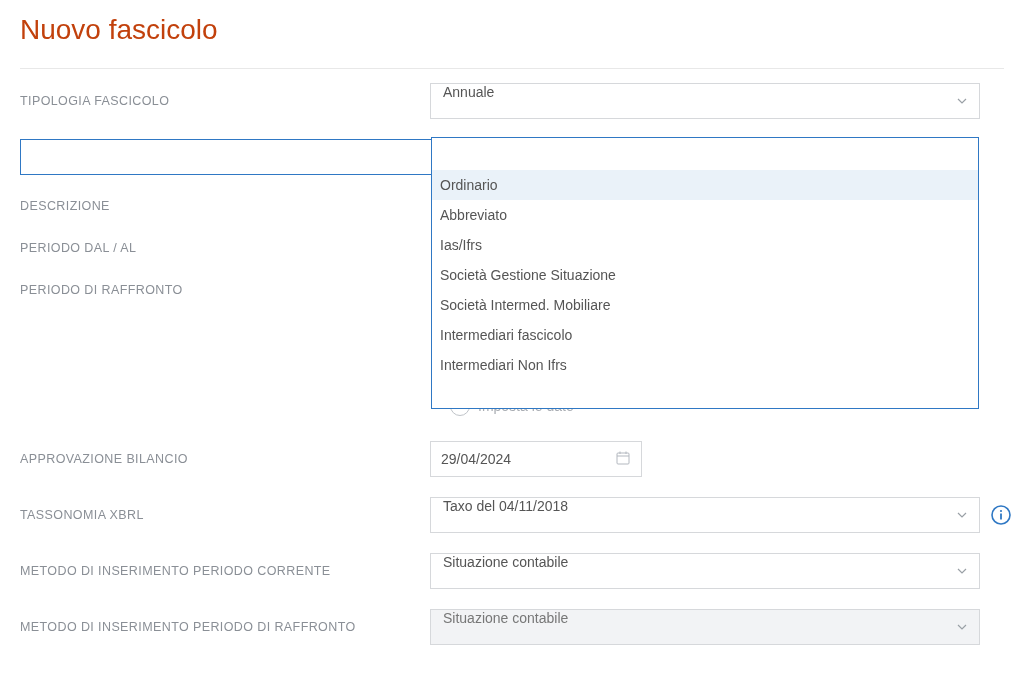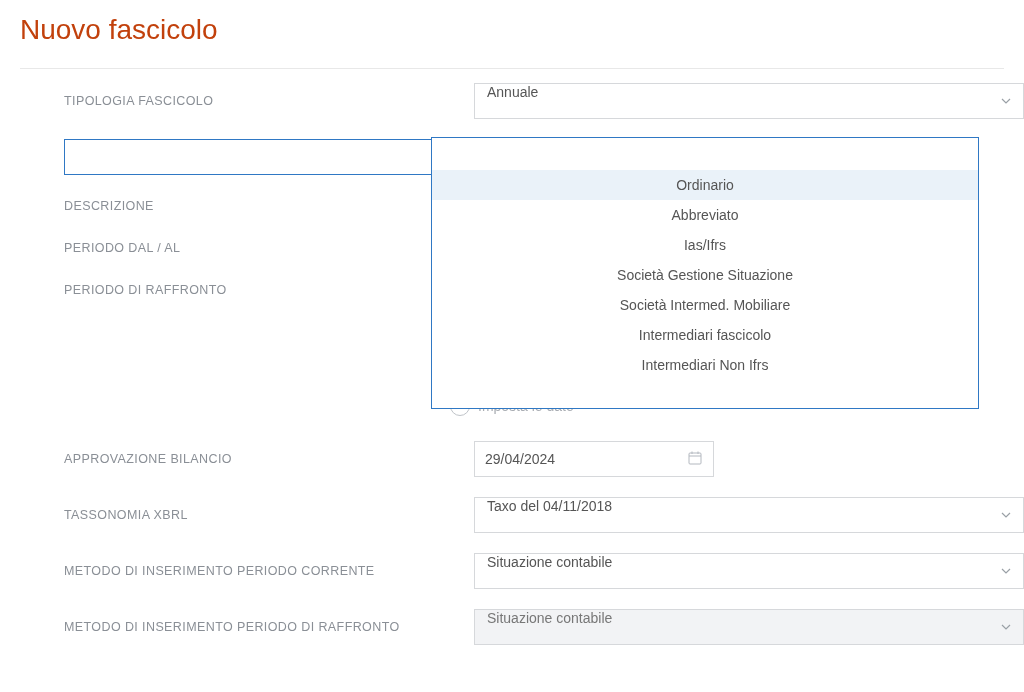--- a/index.html
+++ b/index.html
@@ -21,21 +21,20 @@
     font-weight: 400;
     color: #c2410c;
     padding: 14px 20px 4px 20px;
   }
   .divider {
     border-bottom: 1px solid #e8e8e8;
     margin: 18px 20px 0 20px;
   }
   .form {
     padding: 4px 20px 0 20px;
-    margin-left: 44px;
   }
   .row {
     display: flex;
     align-items: center;
     min-height: 42px;
     padding: 10px 0;
   }
   .label-col {
     width: 410px;
     flex-shrink: 0;
@@ -82,21 +81,21 @@
   .select-box.open {
     border-color: #2f78c4;
   }
   .date-box {
     height: 36px;
     border: 1px solid #d6d8db;
     background: #fff;
     display: flex;
     align-items: center;
     padding: 0 10px;
-    width: 240px;
+    width: 212px;
     color: #555;
     font-size: 14px;
     justify-content: space-between;
   }
   .calendar-icon {
     color: #b3b8bf;
   }
   .info-icon {
     display: inline-flex;
     align-items: center;
@@ -136,25 +135,24 @@
   }
   .dropdown-search {
     height: 32px;
     flex-shrink: 0;
   }
   .dropdown-list {
     flex: 1;
     overflow-y: auto;
   }
   .dropdown-item {
-    padding: 7px 14px;
+    padding: 7px 8px;
     font-size: 14px;
     color: #555;
     cursor: pointer;
-    text-align: center;
   }
   .dropdown-item.highlighted {
     background: #eaf2f9;
   }
   
   .dropdown-list::-webkit-scrollbar {
     width: 10px;
   }
   .dropdown-list::-webkit-scrollbar-track {
     background: #f1f1f1;

